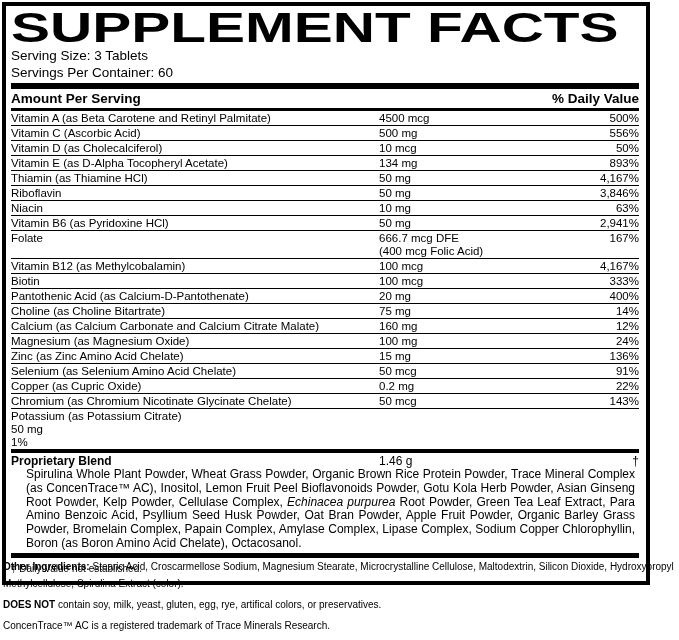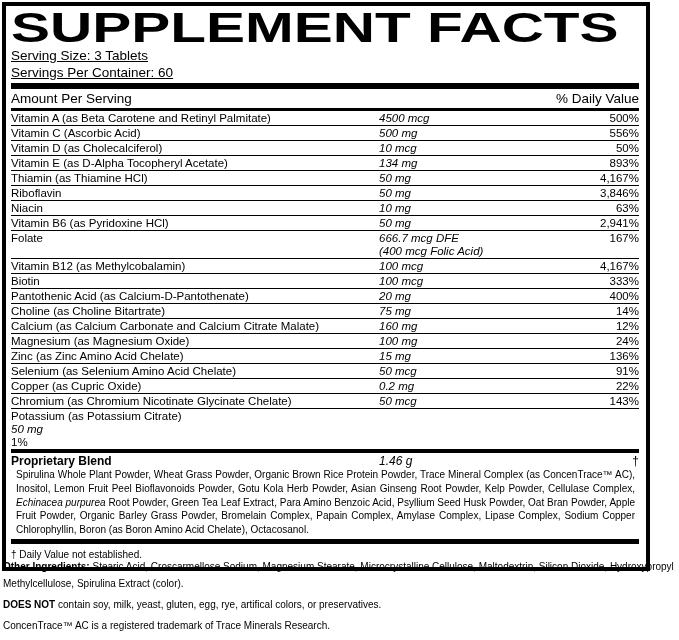--- a/index.html
+++ b/index.html
@@ -14,52 +14,52 @@
     overflow: hidden;
   }
 
   .sf-title {
     font-size: 43px; font-weight: bold; line-height: 40px;
     white-space: nowrap; letter-spacing: 0px;
     transform: scale(1.36, 1); transform-origin: 0 50%;
     display: inline-block;
   }
 
-  .serving-info { font-size: 13.5px; line-height: 16px; margin-top: 1px; text-decoration: underline; }
+  .serving-info { font-size: 13.5px; line-height: 16px; margin-top: 1px; }
 
   .bar-thick { height: 6px; background: #000; margin-top: 2px; }
   .bar-med   { height: 3px; background: #000; }
   .bar-blend { height: 4px; background: #000; }
   .bar-foot  { height: 5px; background: #000; }
 
   .col-header {
     display: flex; justify-content: space-between;
-    font-weight: normal; font-size: 13.5px; line-height: 17px; padding: 1px 0;
+    font-weight: bold; font-size: 13.5px; line-height: 17px; padding: 1px 0;
   }
 
   .facts-row {
     display: flex; align-items: flex-start;
     font-size: 11.5px; line-height: 13px;
     border-bottom: 1px solid #000;
     padding: 0.5px 0;
   }
   .facts-row:last-child { border-bottom: none; flex-direction: column; }
   .c-name   { width: 368px; flex: none; }
-  .c-amount { width: 170px; flex: none; font-style: italic; }
+  .c-amount { width: 170px; flex: none; }
   .c-dv     { flex: 1; text-align: right; }
 
   .blend-header {
     display: flex; align-items: center;
     font-size: 12px; line-height: 14px; padding-top: 1px;
   }
   .blend-header .c-name { font-weight: bold; }
   .blend-desc {
-    font-size: 10px; line-height: 13.8px;
+    font-size: 12px; line-height: 13.8px;
     text-align: justify;
-    margin: 0 4px 2px 5px;
+    margin: 0 4px 2px 15px;
   }
   .blend-desc .it { font-style: italic; }
 
   .footnote { font-size: 10px; line-height: 15px; padding: 3px 0 2px 0; }
 
   .footer-notes {
     position: absolute; left: 3px; top: 558px; width: 673px;
     font-size: 10px; line-height: 17px;
   }
   .footer-notes p { margin-bottom: 4px; }

